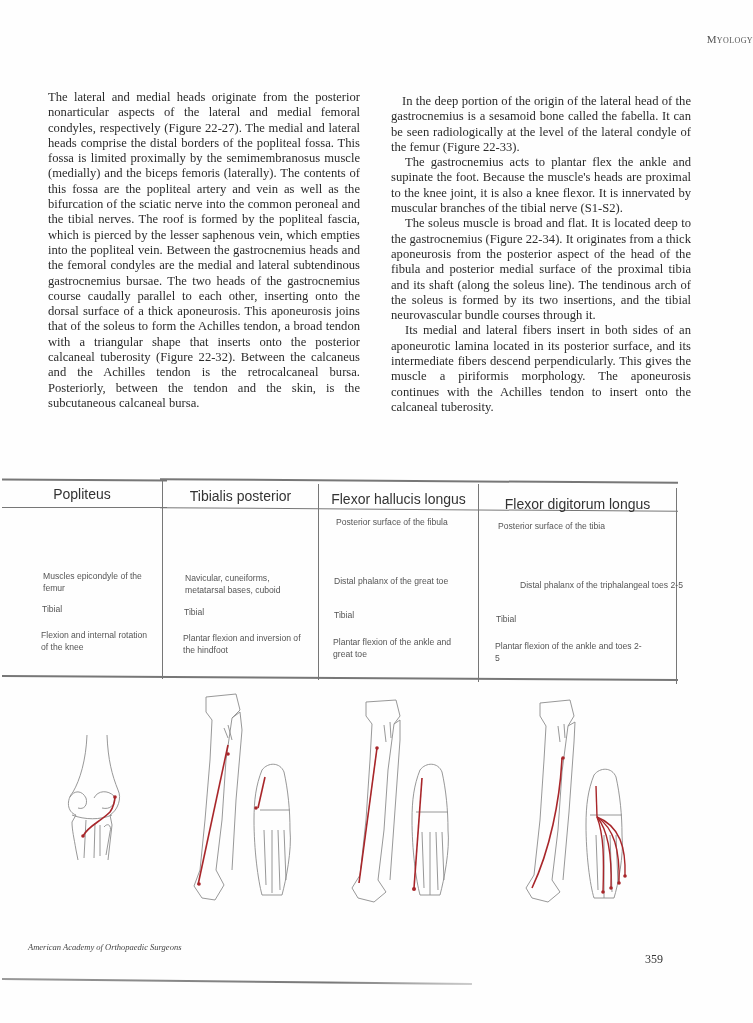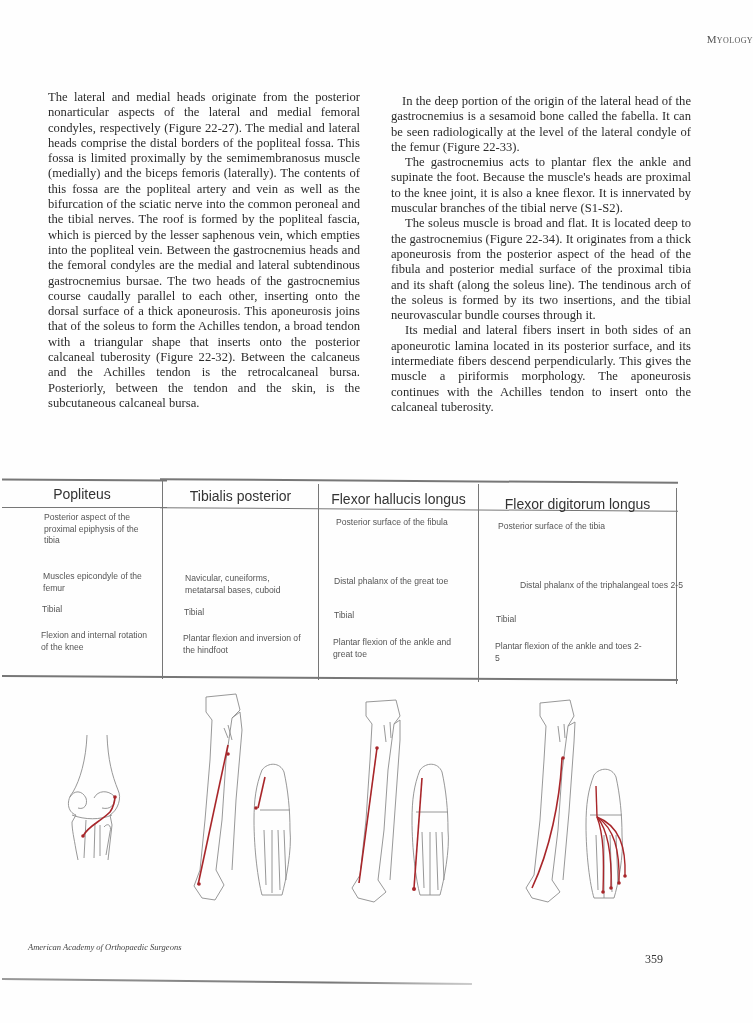--- a/index.html
+++ b/index.html
@@ -60,21 +60,20 @@
     <div class="vline" style="left:162px; top:4px; height:199px;"></div>
     <div class="vline" style="left:318px; top:8px; height:196px;"></div>
     <div class="vline" style="left:478px; top:8px; height:198px;"></div>
     <div class="vline" style="left:676px; top:12px; height:196px;"></div>
 
     <div class="th" style="left:2px; top:10px; width:160px;">Popliteus</div>
     <div class="th" style="left:163px; top:12px; width:155px;">Tibialis posterior</div>
     <div class="th" style="left:319px; top:15px; width:159px;">Flexor hallucis longus</div>
     <div class="th" style="left:479px; top:20px; width:197px;">Flexor digitorum longus</div>
 
-    <div class="td" style="left:44px; top:36px; width:110px;">Posterior aspect of the proximal epiphysis of the tibia</div>
     <div class="td" style="left:336px; top:41px; width:140px;">Posterior surface of the fibula</div>
     <div class="td" style="left:498px; top:45px; width:170px;">Posterior surface of the tibia</div>
 
     <div class="td" style="left:43px; top:95px; width:105px;">Muscles epicondyle of the femur</div>
     <div class="td" style="left:185px; top:97px; width:125px;">Navicular, cuneiforms, metatarsal bases, cuboid</div>
     <div class="td" style="left:334px; top:100px; width:145px;">Distal phalanx of the great toe</div>
     <div class="td" style="left:520px; top:104px; width:165px;">Distal phalanx of the triphalangeal toes 2-5</div>
 
     <div class="td" style="left:42px; top:128px; width:105px;">Tibial</div>
     <div class="td" style="left:184px; top:131px; width:125px;">Tibial</div>

